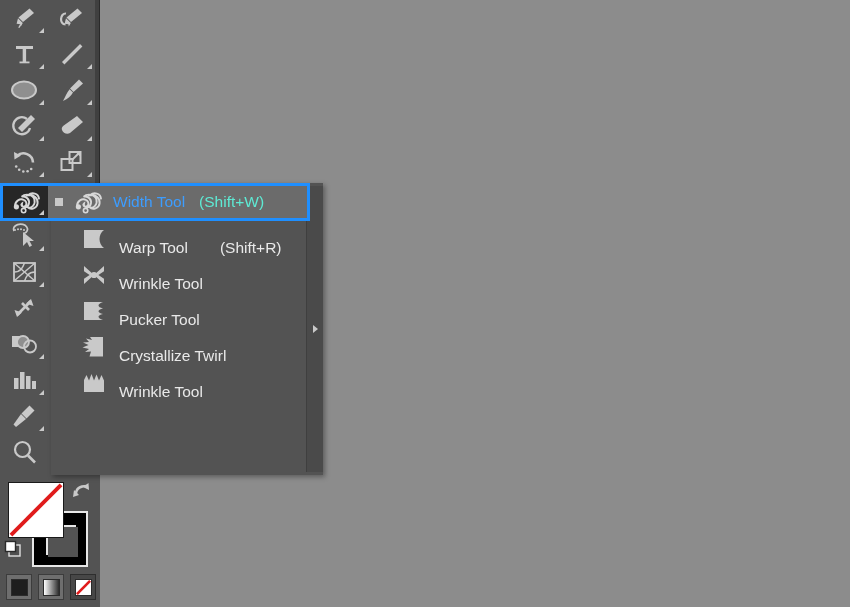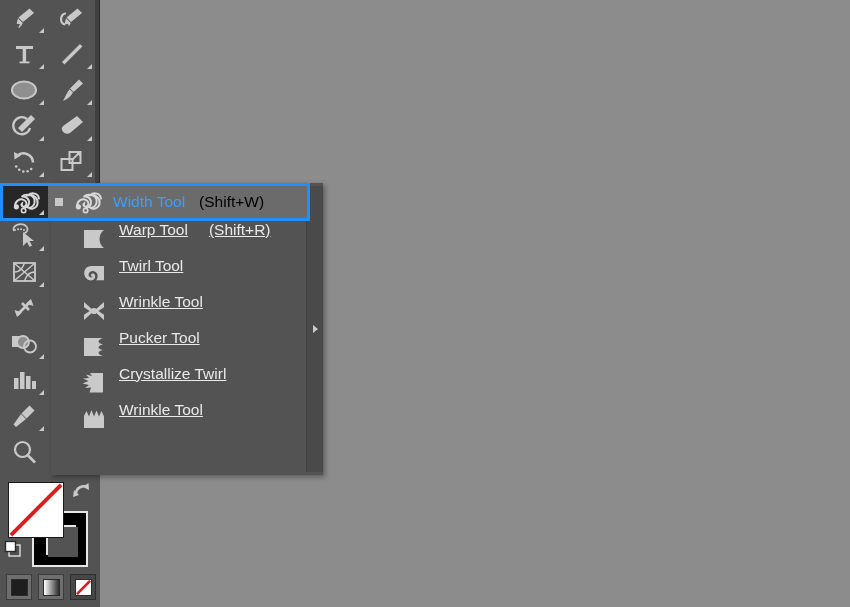--- a/index.html
+++ b/index.html
@@ -93,57 +93,56 @@
   }
   #flyout-strip .arrow {
     width: 0; height: 0;
     border-top: 4px solid transparent;
     border-bottom: 4px solid transparent;
     border-left: 5px solid #c9c9c9;
   }
   .menu-list { position: absolute; left: 0; top: 2px; width: 255px; }
   .menu-item {
     position: relative;
-    display: flex; align-items: flex-start;
+    display: flex; align-items: flex-end;
     height: 36px; width: 255px;
     padding-left: 5px;
     color: #e9e9e9;
     font-size: 15.5px;
-    text-decoration: underline;
   }
   .menu-item .mark {
     width: 20px; display: flex; align-items: center; justify-content: center;
   }
   .menu-item .mi-icon {
     width: 36px; height: 36px;
     display: flex; align-items: center; justify-content: center;
   }
   .menu-item .mi-label { padding-left: 7px; white-space: nowrap; }
-  .menu-item .mi-short { padding-left: 21px; white-space: nowrap; }
+  .menu-item .mi-short { padding-left: 32px; white-space: nowrap; }
 
   
   #hl-row {
     position: absolute; left: 0; top: 183px;
     width: 310px; height: 38px;
     border: 3px solid #1f8fff;
     background: #6b6b6b;
     z-index: 20;
     display: flex; align-items: flex-start;
   }
   #hl-row .hl-toolcell {
     width: 45px; height: 32px; background: #272727;
     display:flex; align-items:center; justify-content:center;
     position: relative; flex: none;
   }
   #hl-row .hl-rest { display: flex; align-items: center; height: 32px; flex: 1; }
   #hl-row .mark { width: 22px; display:flex; align-items:center; justify-content:center; }
   #hl-row .mark .sq { width: 8px; height: 8px; background: #c9c9c9; }
   #hl-row .mi-icon { width: 36px; display:flex; align-items:center; justify-content:center; }
   #hl-row .mi-label { color: #3d9dff; font-size: 15.5px; padding-left: 7px; }
-  #hl-row .mi-short { color: #000000; font-size: 15.5px; padding-left: 14px; }
+  #hl-row .mi-short { color: #5eead4; font-size: 15.5px; padding-left: 14px; }
   .ic { fill: #c9c9c9; }
   .ic-dark { fill: #d8d8d8; }
 </style>
 </head>
 <body>
 
 <div id="app">
 
   <div id="toolpanel">
     <div class="panel-edge"></div>
@@ -419,32 +418,20 @@
           <svg width="26" height="24" viewBox="0 0 26 24">
               <g class="ic">
             <path d="M3 3 H23 C17 7 17 17 23 21 H3 Z"></path>
           </g>
             </svg>
         </div>
         <div class="mi-label">Warp Tool</div>
         <div class="mi-short">(Shift+R)</div>
       </div>
 
-      <div class="menu-item">
-        <div class="mark"></div>
-        <div class="mi-icon">
-          <svg width="26" height="24" viewBox="0 0 26 24">
-              <g class="ic">
-            <path d="M23 3 H10 C3 3 1 12 6 16 C9.5 19 15 17 14 12.5 C13.4 9.8 10 10 10 12.4 C10 13.6 11.2 14.2 12 13.6 C11 15.5 7.6 14.6 7.6 11.8 C7.6 8.6 11.6 7 14.6 9 C17 10.6 17.5 14.6 15.2 17.2 H23 Z"></path>
-          </g>
-            </svg>
-        </div>
-        <div class="mi-label">Twirl Tool</div>
-        <div class="mi-short"></div>
-      </div>
 
       <div class="menu-item">
         <div class="mark"></div>
         <div class="mi-icon">
           <svg width="26" height="24" viewBox="0 0 26 24">
               <g class="ic">
             <path d="M13 12 L3 3 L3 8.2 L8.6 12 L3 15.8 L3 21 Z"></path>
             <path d="M13 12 L23 3 L23 8.2 L17.4 12 L23 15.8 L23 21 Z"></path>
             <circle cx="13" cy="12" r="3.1"></circle>
           </g>

